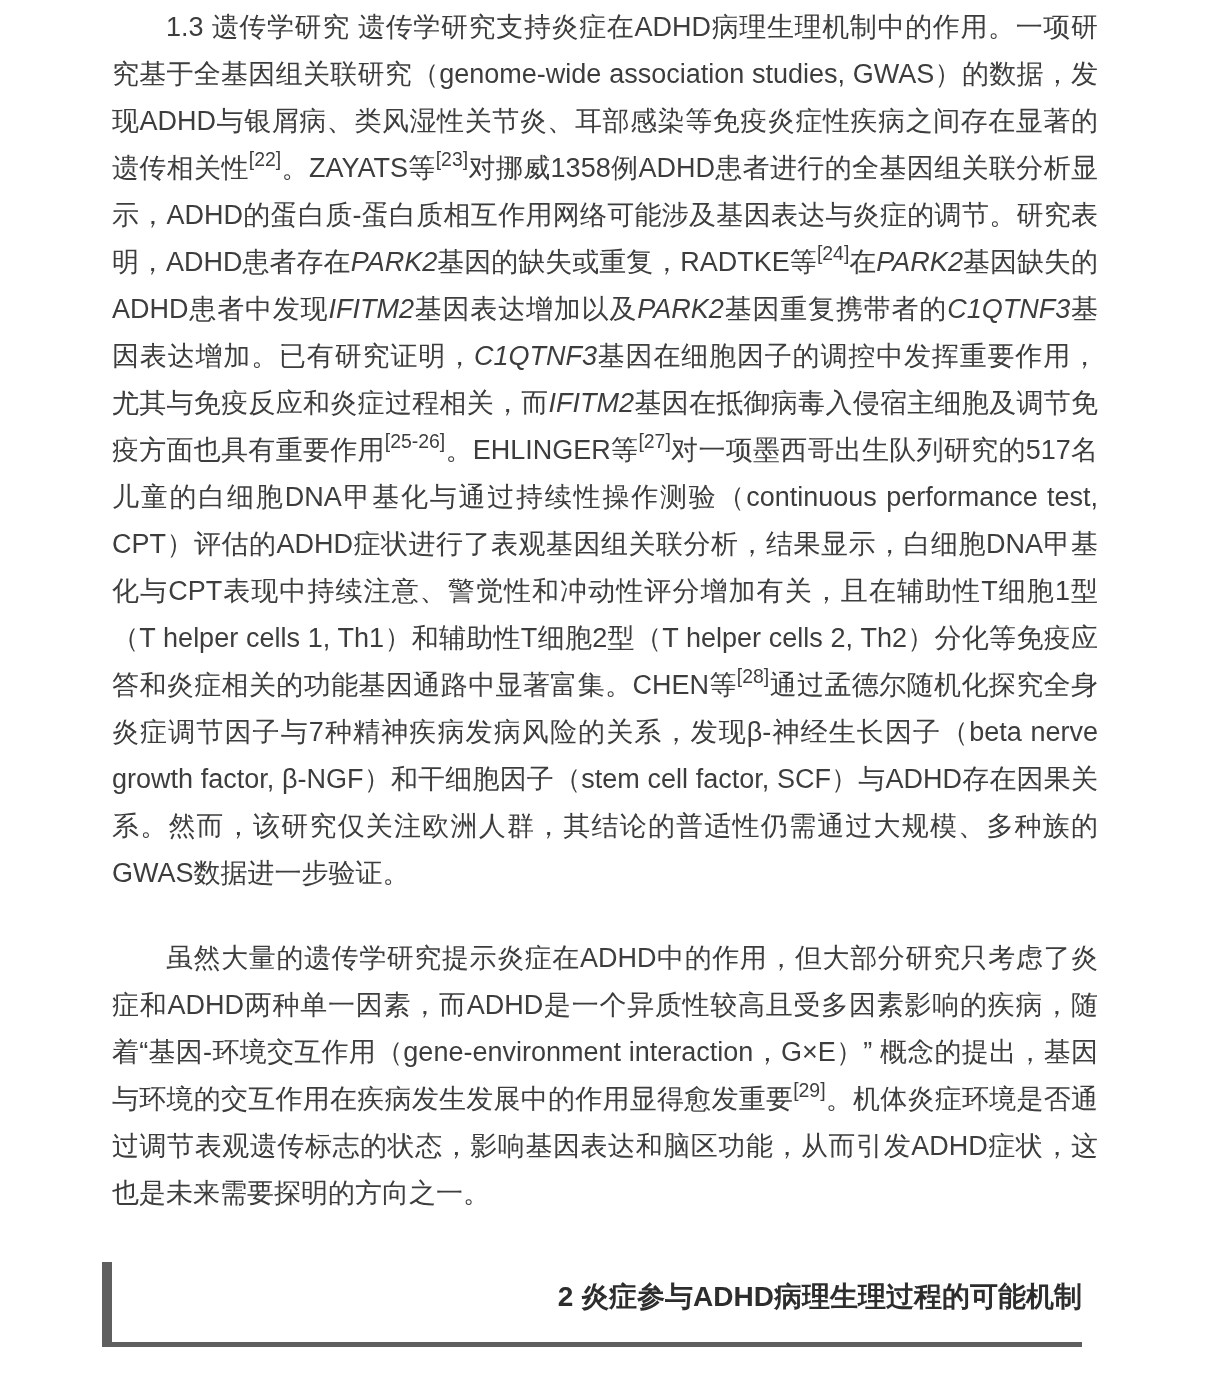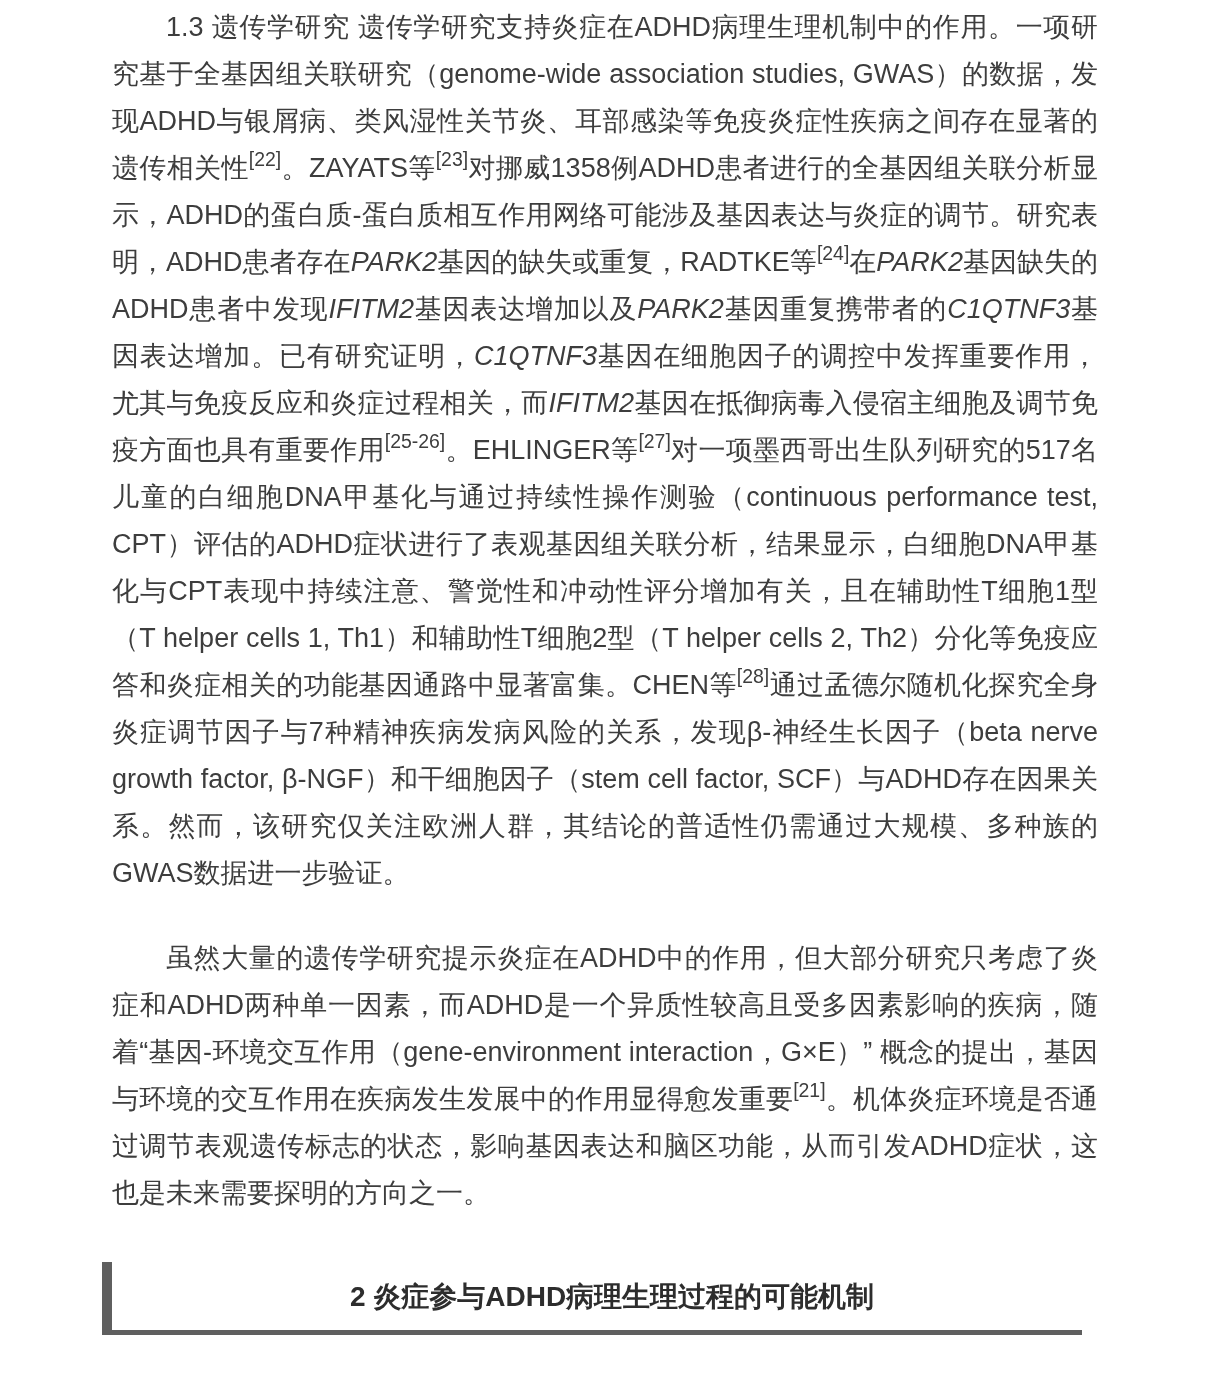--- a/index.html
+++ b/index.html
@@ -30,36 +30,36 @@
   .sup {
     font-size: 0.72em;
     line-height: 0;
     vertical-align: 0.55em;
   }
   i { font-style: italic; }
   .heading {
     box-sizing: content-box;
     width: 940px;
     margin: 45px 0 58px -10px;
-    padding: 14px 0 12px 30px;
+    padding: 14px 0 24px 30px;
     border-left: 10px solid #5f5f5f;
     border-bottom: 5px solid #5f5f5f;
     font-size: 28px;
     line-height: 42px;
     font-weight: 700;
     color: #2d2d2d;
-    text-align: center;
+    text-align: right;
     text-indent: 0;
   }
 </style>
 </head>
 <body>
 
 <div class="doc">
   <p class="para"><span>1.3 遗传学研究 遗传学研究支持炎症在ADHD病理生理机制中的作用。一项研究基于全基因组关联研究（genome-wide association studies, GWAS）的数据，发现ADHD与银屑病、类风湿性关节炎、耳部感染等免疫炎症性疾病之间存在显著的遗传相关性</span><sup class="sup">[22]</sup><span>。ZAYATS等</span><sup class="sup">[23]</sup><span>对挪威1358例ADHD患者进行的全基因组关联分析显示，ADHD的蛋白质-蛋白质相互作用网络可能涉及基因表达与炎症的调节。研究表明，ADHD患者存在</span><i>PARK2</i><span>基因的缺失或重复，RADTKE等</span><sup class="sup">[24]</sup><span>在</span><i>PARK2</i><span>基因缺失的ADHD患者中发现</span><i>IFITM2</i><span>基因表达增加以及</span><i>PARK2</i><span>基因重复携带者的</span><i>C1QTNF3</i><span>基因表达增加。已有研究证明，</span><i>C1QTNF3</i><span>基因在细胞因子的调控中发挥重要作用，尤其与免疫反应和炎症过程相关，而</span><i>IFITM2</i><span>基因在抵御病毒入侵宿主细胞及调节免疫方面也具有重要作用</span><sup class="sup">[25-26]</sup><span>。EHLINGER等</span><sup class="sup">[27]</sup><span>对一项墨西哥出生队列研究的517名儿童的白细胞DNA甲基化与通过持续性操作测验（continuous performance test, CPT）评估的ADHD症状进行了表观基因组关联分析，结果显示，白细胞DNA甲基化与CPT表现中持续注意、警觉性和冲动性评分增加有关，且在辅助性T细胞1型（T helper cells 1, Th1）和辅助性T细胞2型（T helper cells 2, Th2）分化等免疫应答和炎症相关的功能基因通路中显著富集。CHEN等</span><sup class="sup">[28]</sup><span>通过孟德尔随机化探究全身炎症调节因子与7种精神疾病发病风险的关系，发现β-神经生长因子（beta nerve growth factor, β-NGF）和干细胞因子（stem cell factor, SCF）与ADHD存在因果关系。然而，该研究仅关注欧洲人群，其结论的普适性仍需通过大规模、多种族的GWAS数据进一步验证。</span></p>
 
-  <p class="para"><span>虽然大量的遗传学研究提示炎症在ADHD中的作用，但大部分研究只考虑了炎症和ADHD两种单一因素，而ADHD是一个异质性较高且受多因素影响的疾病，随着“基因-环境交互作用（gene-environment interaction，G×E）” 概念的提出，基因与环境的交互作用在疾病发生发展中的作用显得愈发重要</span><sup class="sup">[21]</sup><span>。机体炎症环境是否通过调节表观遗传标志的状态，影响基因表达和脑区功能，从而引发ADHD症状，这也是未来需要探明的方向之一。</span></p>
+  <p class="para"><span>虽然大量的遗传学研究提示炎症在ADHD中的作用，但大部分研究只考虑了炎症和ADHD两种单一因素，而ADHD是一个异质性较高且受多因素影响的疾病，随着“基因-环境交互作用（gene-environment interaction，G×E）” 概念的提出，基因与环境的交互作用在疾病发生发展中的作用显得愈发重要</span><sup class="sup">[29]</sup><span>。机体炎症环境是否通过调节表观遗传标志的状态，影响基因表达和脑区功能，从而引发ADHD症状，这也是未来需要探明的方向之一。</span></p>
 
   <h2 class="heading">
     <span>2 炎症参与ADHD病理生理过程的可能机制</span>
   </h2>
 
 </div>
 
 </body></html>

